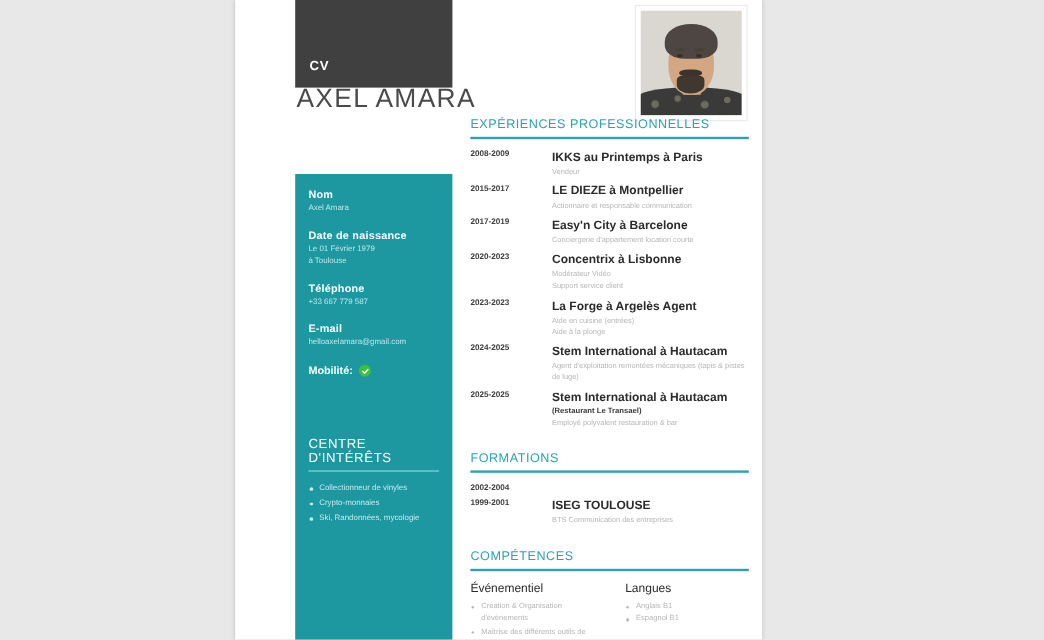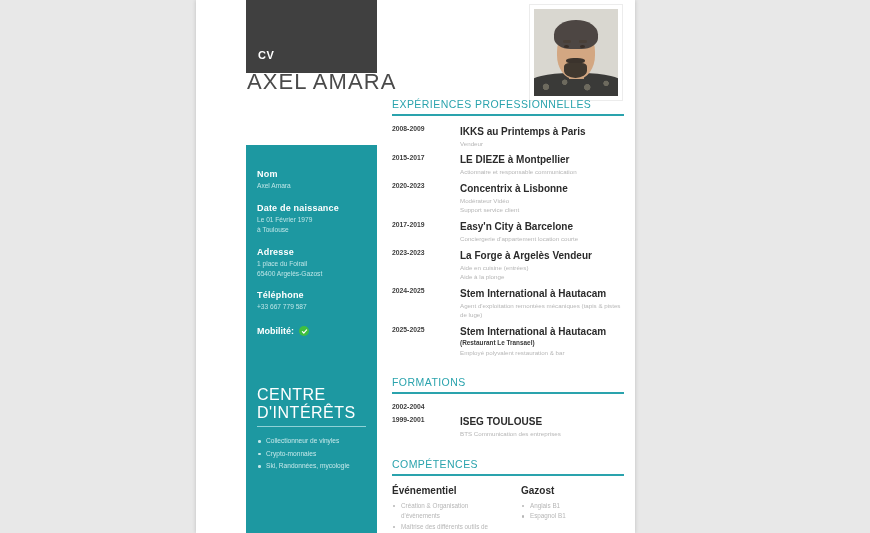--- a/index.html
+++ b/index.html
@@ -104,21 +104,21 @@
     position:absolute; left:36%; top:62%; width:27%; height:17%;
     background:#40382f; border-radius:24% 24% 50% 50%;
   }
 
   
   .sidebar {
     position: absolute;
     left: 50px; top: 145px;
     width: 131px; height: 388px;
     background: #1d98a1;
-    padding: 24px 11px;
+    padding: 12px 11px;
     color: #ffffff;
   }
   .sb-group { margin-bottom: 12px; }
   .sb-label {
     font-size: 9px;
     font-weight: 700;
     margin-bottom: 2px;
     letter-spacing: 0.2px;
   }
   .sb-value {
@@ -139,21 +139,21 @@
     border-radius: 50%;
     background: #3fbf3f;
     display: inline-flex;
     align-items: center;
     justify-content: center;
   }
   .check-badge svg { display:block; }
 
   .interests-title {
     margin-top: 50px;
-    font-size: 16px;
+    font-size: 11px;
     font-weight: 400;
     letter-spacing: 0.5px;
     color: #ffffff;
     padding-bottom: 4px;
   }
   .interests-rule {
     height: 1px;
     background: #8fd2d6;
     margin-bottom: 8px;
   }
@@ -228,21 +228,21 @@
   .section-gap { height: 14px; }
 
   .skills-cols {
     display: flex;
     gap: 26px;
     margin-top: 4px;
   }
   .skills-col { flex: 1; }
   .skills-head {
     font-size: 10px;
-    font-weight: 700;
+    font-weight: 400;
     color: #2b2b2b;
     margin-bottom: 5px;
   }
   .skills-list { list-style: none; }
   .skills-list li {
     font-size: 6.3px;
     line-height: 1.7;
     color: #b6b6b6;
     position: relative;
     padding-left: 9px;
@@ -293,30 +293,29 @@
           </div>
         </div>
         <div class="sb-group">
           <div class="sb-label">Date de naissance</div>
           <div class="sb-value">
             <div>Le 01 Février 1979</div>
             <div>à Toulouse</div>
           </div>
         </div>
         <div class="sb-group">
-          <div class="sb-label">Adresse</div>
-          <div class="sb-value">
-            <div>1 place du Foirail</div>
-            <div>65400 Argelès-Gazost</div>
-          </div>
-        </div>
-        <div class="sb-group">
           <div class="sb-label">Téléphone</div>
           <div class="sb-value">
             <div>+33 667 779 587</div>
+          </div>
+        </div>
+        <div class="sb-group">
+          <div class="sb-label">E-mail</div>
+          <div class="sb-value">
+            <div>helloaxelamara@gmail.com</div>
           </div>
         </div>
       </div>
 
     <div class="sb-mobility">
       <span class="m-label">Mobilité:</span>
       <span class="check-badge">
         <svg width="7" height="7" viewBox="0 0 10 10">
             <path d="M2 5.2 L4 7.2 L8 2.8" stroke="#ffffff" stroke-width="1.7" fill="none" stroke-linecap="round" stroke-linejoin="round"></path>
           </svg>
@@ -349,42 +348,42 @@
         <div class="entry">
           <div class="entry-date">2015-2017</div>
           <div class="entry-body">
             <div class="entry-title">LE DIEZE à Montpellier</div>
             <div class="entry-desc">
               <div>Actionnaire et responsable communication</div>
             </div>
           </div>
         </div>
         <div class="entry">
+          <div class="entry-date">2017-2019</div>
+          <div class="entry-body">
+            <div class="entry-title">Easy'n City à Barcelone</div>
+            <div class="entry-desc">
+              <div>Conciergerie d'appartement location courte</div>
+            </div>
+          </div>
+        </div>
+        <div class="entry">
           <div class="entry-date">2020-2023</div>
           <div class="entry-body">
             <div class="entry-title">Concentrix à Lisbonne</div>
             <div class="entry-desc">
               <div>Modérateur Vidéo</div>
               <div>Support service client</div>
             </div>
           </div>
         </div>
         <div class="entry">
-          <div class="entry-date">2017-2019</div>
-          <div class="entry-body">
-            <div class="entry-title">Easy'n City à Barcelone</div>
-            <div class="entry-desc">
-              <div>Conciergerie d'appartement location courte</div>
-            </div>
-          </div>
-        </div>
-        <div class="entry">
           <div class="entry-date">2023-2023</div>
           <div class="entry-body">
-            <div class="entry-title">La Forge à Argelès Vendeur</div>
+            <div class="entry-title">La Forge à Argelès Agent</div>
             <div class="entry-desc">
               <div>Aide en cuisine (entrées)</div>
               <div>Aide à la plonge</div>
             </div>
           </div>
         </div>
         <div class="entry">
           <div class="entry-date">2024-2025</div>
           <div class="entry-body">
             <div class="entry-title">Stem International à Hautacam</div>
@@ -430,21 +429,21 @@
     <div class="section-rule"></div>
     <div class="skills-cols" id="skills-cols">
         <div class="skills-col">
           <div class="skills-head">Événementiel</div>
           <ul class="skills-list">
             <li>Création &amp; Organisation d'évènements</li>
             <li>Maîtrise des différents outils de promotion</li>
           </ul>
         </div>
         <div class="skills-col">
-          <div class="skills-head">Gazost</div>
+          <div class="skills-head">Langues</div>
           <ul class="skills-list">
             <li>Anglais B1</li>
             <li>Espagnol B1</li>
           </ul>
         </div>
       </div>
 
   </main>
 </div>
 

